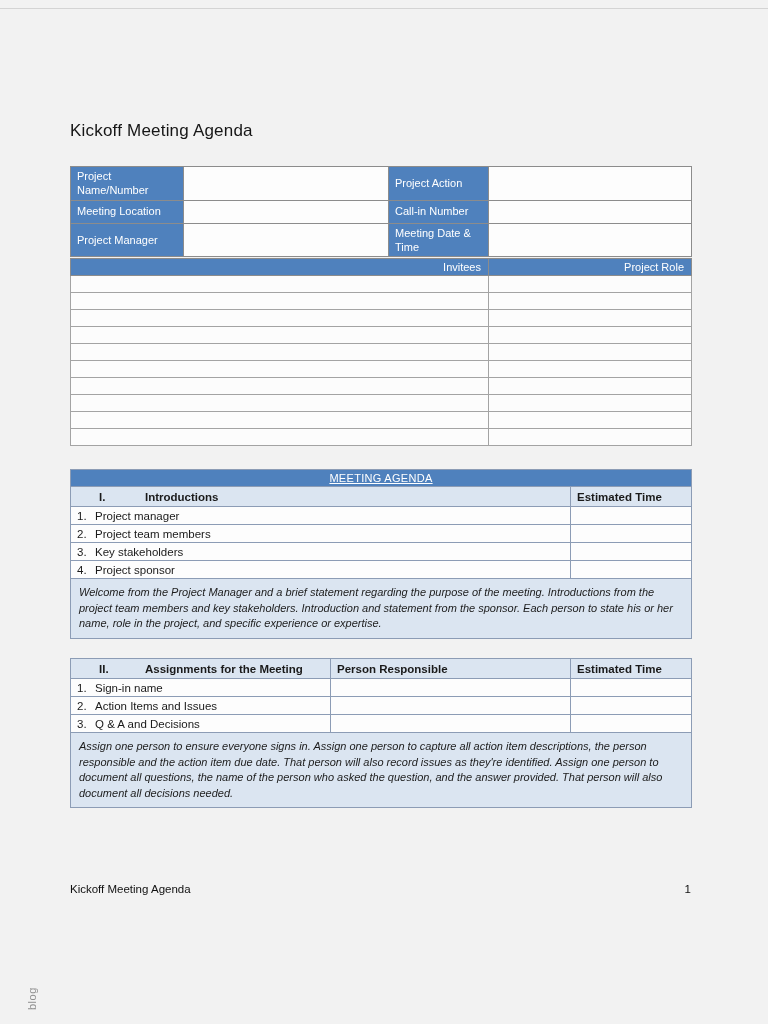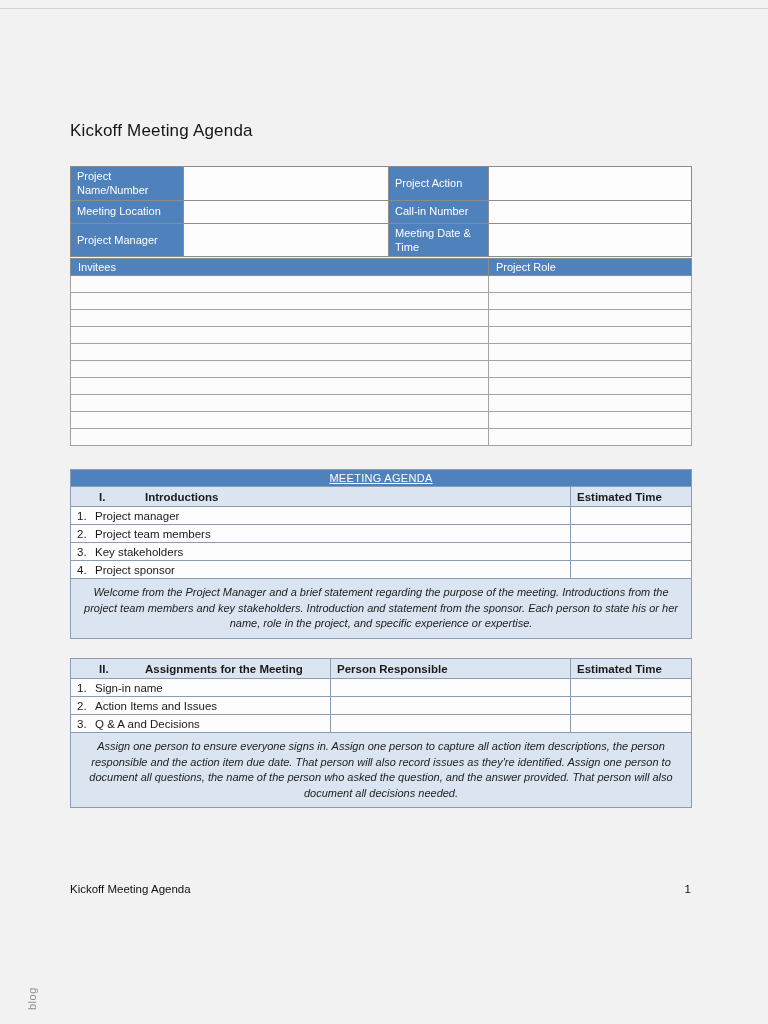--- a/index.html
+++ b/index.html
@@ -35,38 +35,38 @@
   }
   .info-table td.val { background:#fdfdfd; }
   .info-table tr.r1 { height:27px; }
   .info-table tr.r2 { height:23px; }
   .info-table tr.r3 { height:28px; }
 
   
   .invitees-table { position:absolute; left:70px; top:258px; width:621px; }
   .invitees-table td { border:1px solid #a3a3a3; font-size:11px; padding:1px 7px; height:17px; }
   .invitees-table tr.head td {
-    background:var(--header_blue,#4f81bd); color:#fff; border-color:#8c8c8c;
+    background:var(--header_blue,#4f81bd); color:#fff; border-color:#8c8c8c;text-align:right;
   }
   .invitees-table td.blank { background:#fcfcfc; }
 
   
   .sec-table td { border:1px solid var(--border_blue,#8c9cb5); font-size:11.5px; padding:1px 6px; background:#fdfdfd; }
   .sec-table td.bar {
     background:var(--header_blue,#4f81bd); color:#fff;
     text-align:center; font-size:11px; height:17px; letter-spacing:.3px;text-decoration:underline;
   }
   .sec-table td.sub {
     background:var(--light_blue,#dbe5f1); height:20px;font-weight:bold;
   }
   .sec-table tr.item td { height:18px; }
   .sec-table td.note {
     background:var(--light_blue,#dbe5f1);
     font-style:italic; font-size:11px; line-height:1.42;
-    padding:6px 8px; color:#1c1c1c;text-align:center;
+    padding:6px 8px; color:#1c1c1c;
   }
   .numeral { display:inline-block; margin-left:22px; width:46px; }
   .itemno  { display:inline-block; width:18px; }
 
   .agenda-table { position:absolute; left:70px; top:469px; width:621px; }
   .assign-table { position:absolute; left:70px; top:658px; width:621px; }
 
   
   .footer {
     position:absolute; left:70px; right:77px; top:883px;

